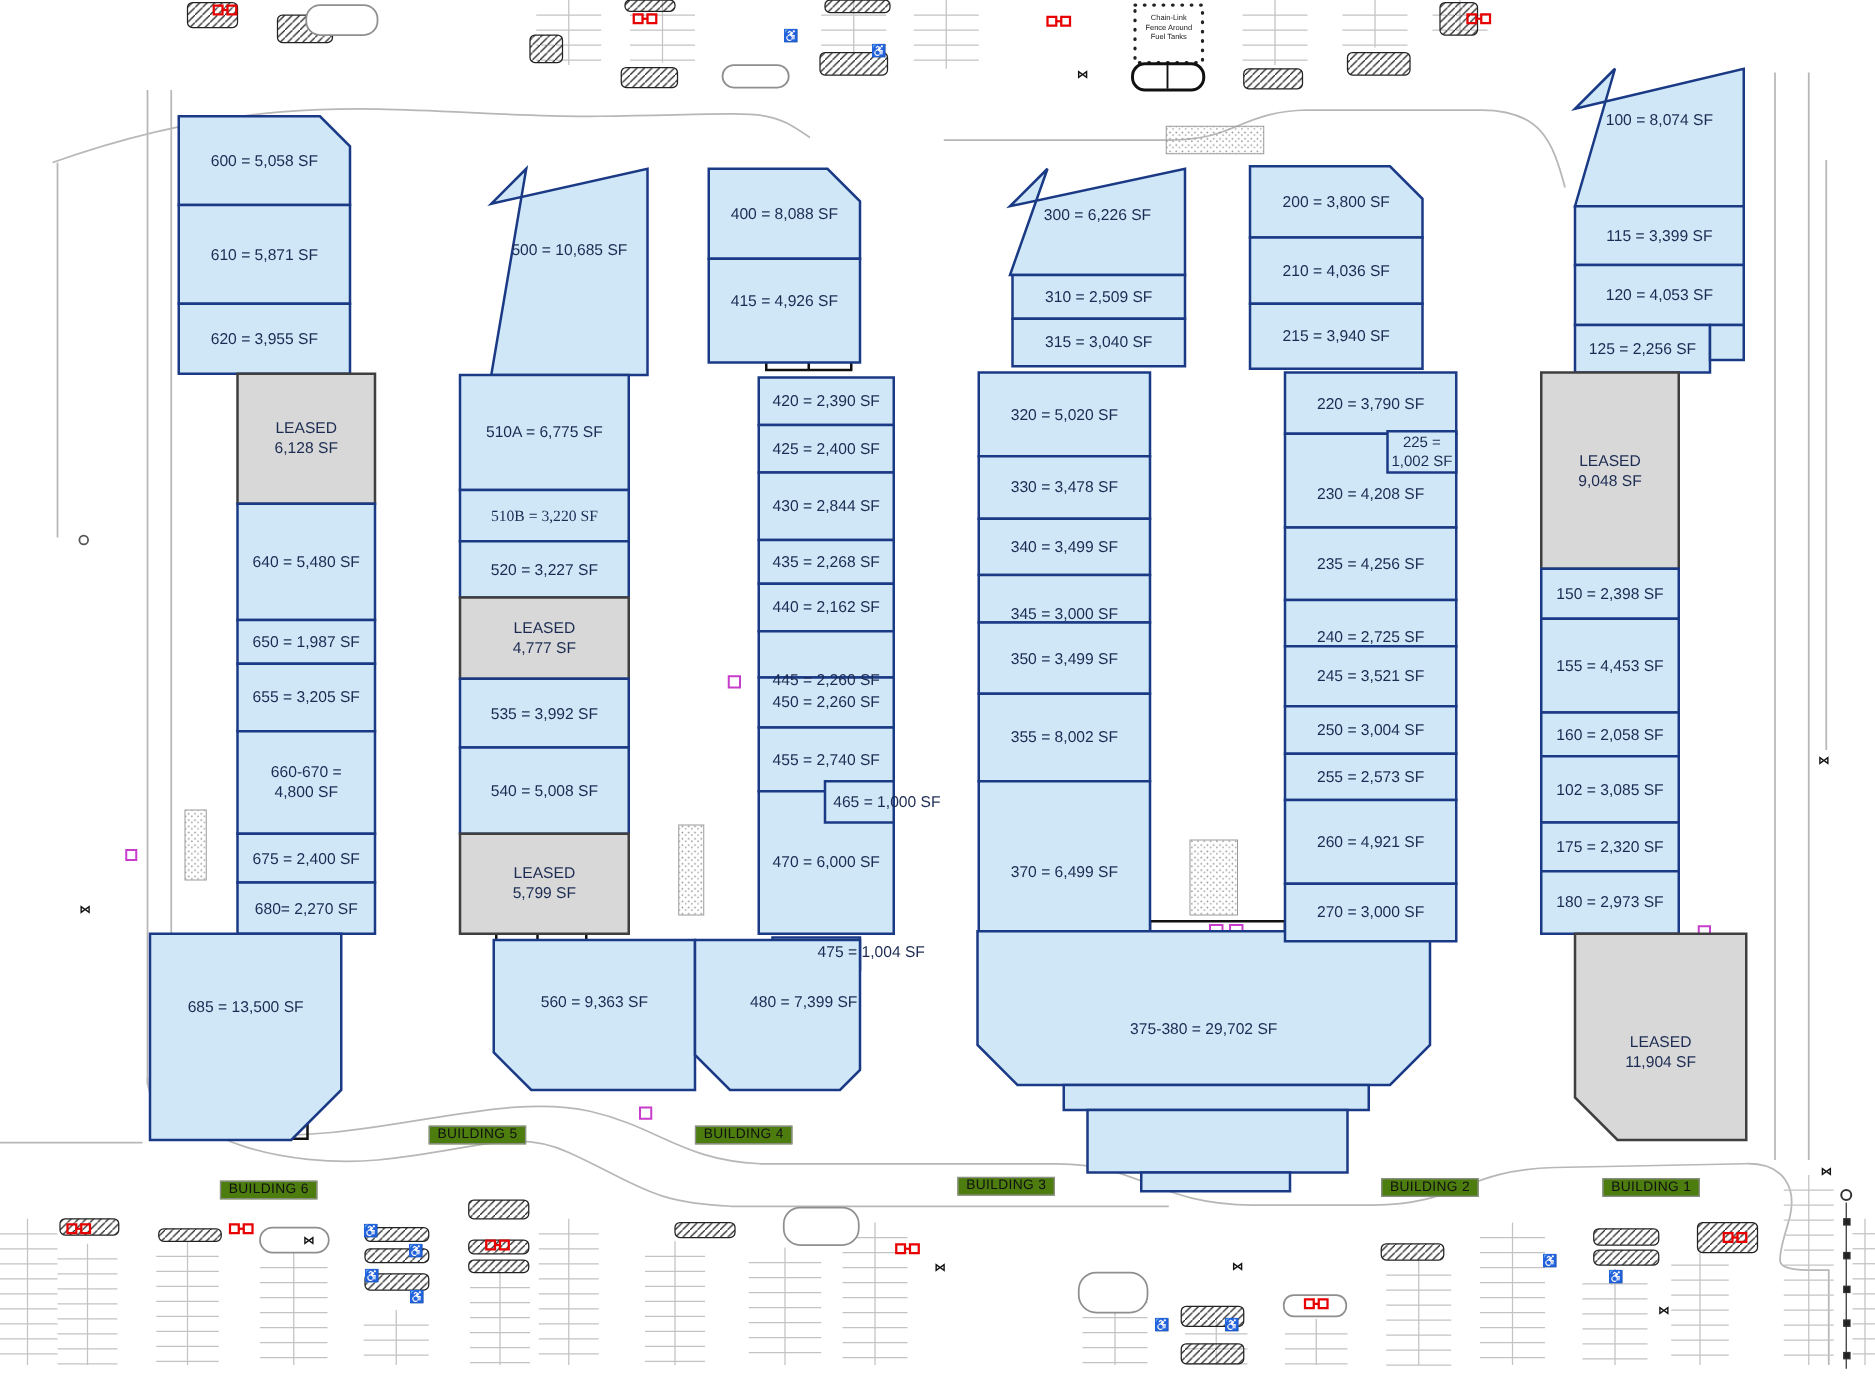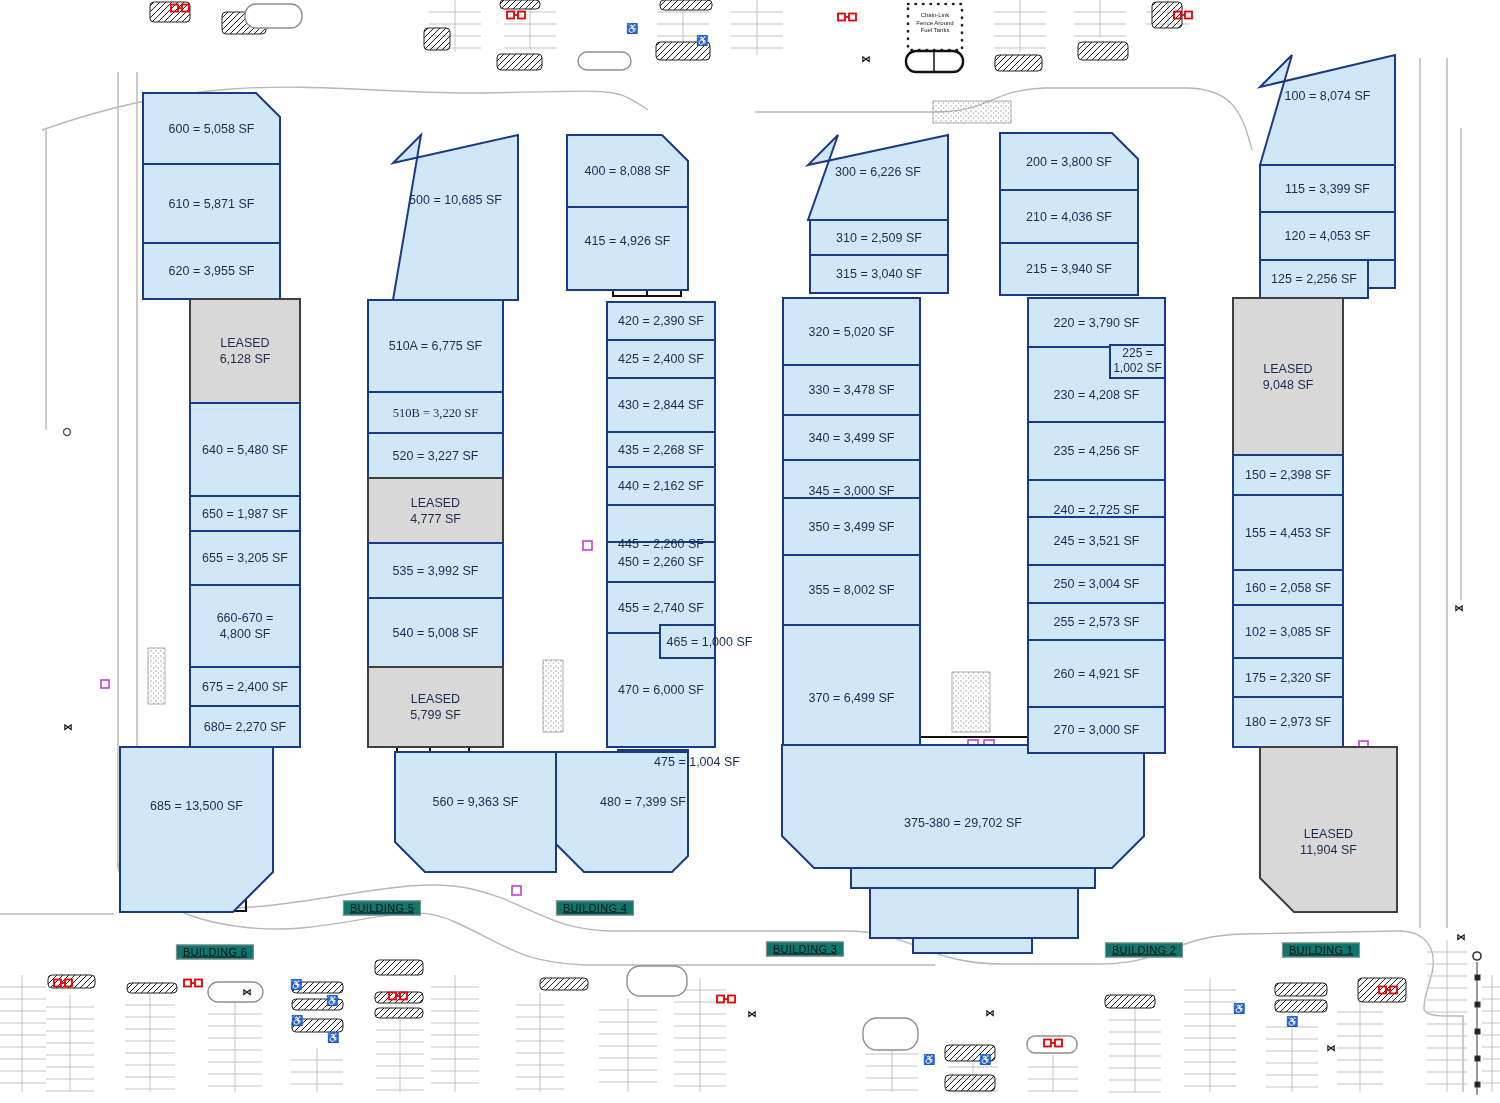--- a/index.html
+++ b/index.html
@@ -3,23 +3,23 @@
 <meta charset="utf-8">
 <style>
   html,body{margin:0;padding:0;background:#fff;}
   .canvas{position:relative;width:1500px;height:1103px;background:#fff;overflow:hidden;
           font-family:"Liberation Sans",sans-serif;}
   svg.plan{position:absolute;left:0;top:0;}
   .unit-label{position:absolute;transform:translate(-50%,-50%);color:#1c2b52;
               font-size:12.5px;line-height:1.3;text-align:center;white-space:pre-line;pointer-events:none;}
   .unit-label.nowrap{white-space:nowrap;}
   .unit-label.small{font-size:12px;}
-  .bldg-label{position:absolute;transform:translate(-50%,-50%);background:#0f766e;
+  .bldg-label{position:absolute;transform:translate(-50%,-50%);background:#4d7c0f;
               border:1px solid #8f8f8f;padding:0px 6px 1px 6px;font-size:11px;color:#111;
-              text-decoration:underline;letter-spacing:.3px;white-space:nowrap;text-align:right;}
+              letter-spacing:.3px;white-space:nowrap;text-align:right;}
   .fuel-note{position:absolute;left:909px;top:12px;width:52px;text-align:center;
              font-size:6px;line-height:1.25;color:#222;pointer-events:none;}
 </style>
 </head>
 <body>
 
 <div class="canvas">
 
   <svg class="plan" width="1500" height="1103" viewBox="0 0 1500 1103">
     <defs>

